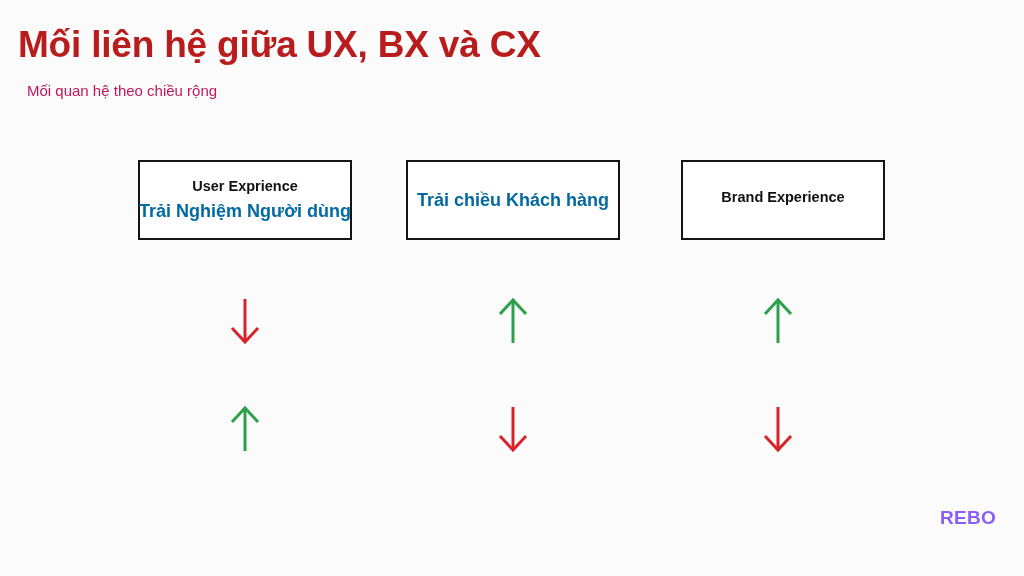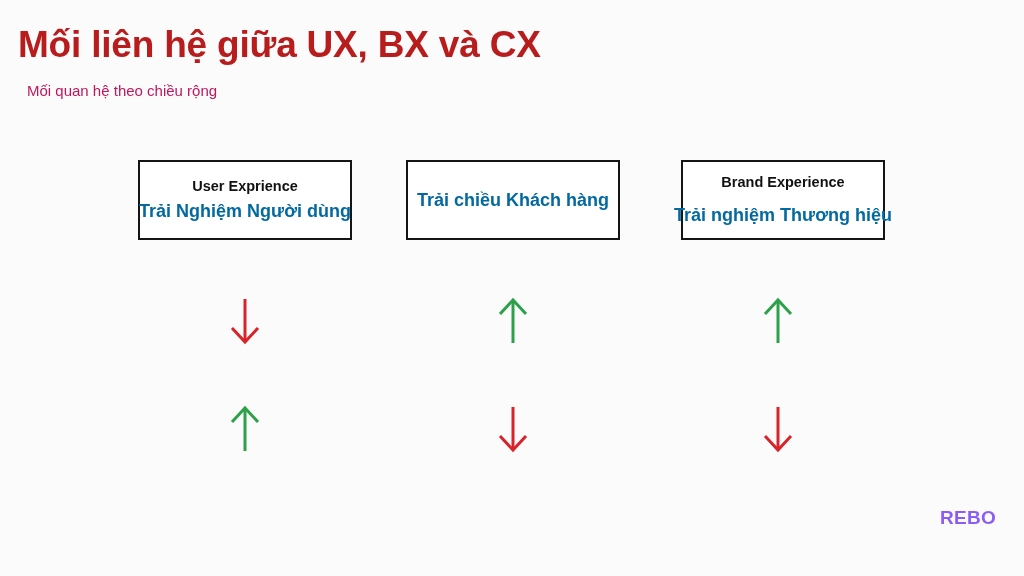--- a/index.html
+++ b/index.html
@@ -132,21 +132,20 @@
     <div class="box-title">User Exprience</div>
     <div class="box-subtitle">Trải Nghiệm Người dùng</div>
   </div>
 
   <div class="concept-box b2">
     <div class="box-subtitle">Trải chiều Khách hàng</div>
   </div>
 
   <div class="concept-box b3">
     <div class="box-title">Brand Experience</div>
-    <div class="box-subtitle">Trải nghiệm Thương hiệu</div>
   </div>
 
 </div>
 
 <div class="arrow-row r1">
   <div class="arrow-cell c1">
       <svg viewBox="0 0 32 48">
         <line x1="16" x2="16" y1="2" y2="45" stroke="#d8232a" stroke-width="3" stroke-linecap="butt"></line>
         <polyline points="3,31 16,45 29,31" fill="none" stroke="#d8232a" stroke-width="3" stroke-linecap="butt" stroke-linejoin="miter"></polyline>
       </svg>

